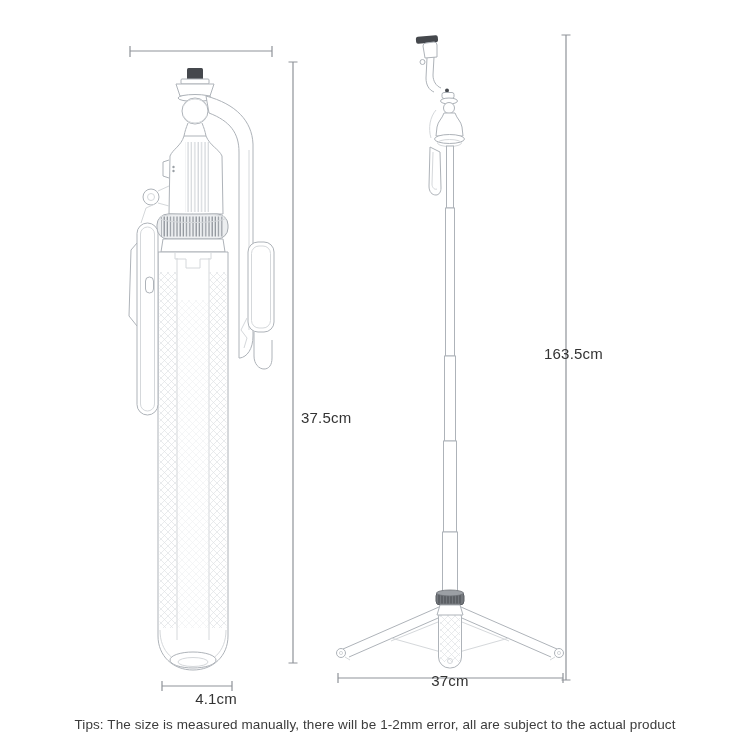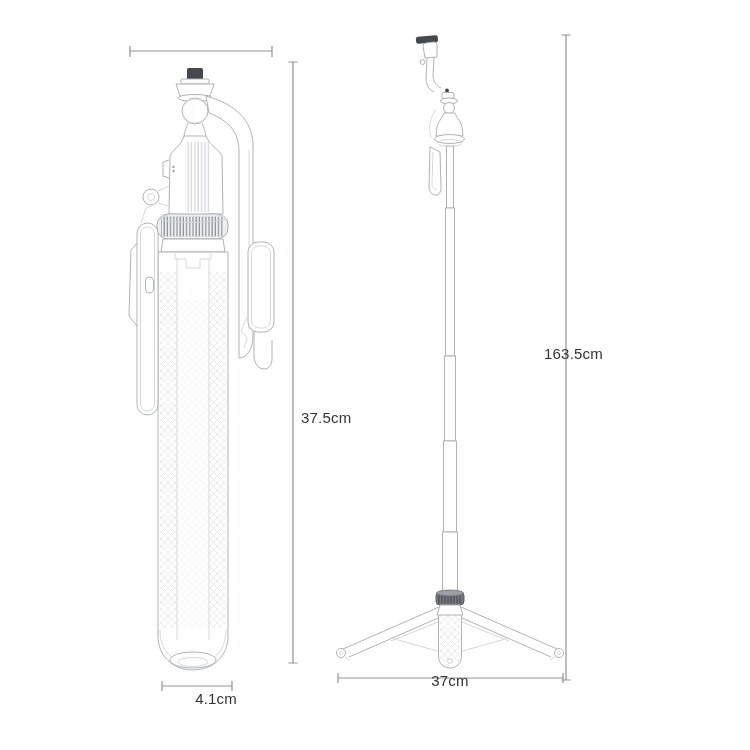--- a/index.html
+++ b/index.html
@@ -191,13 +191,14 @@
 
 
   <div class="dimlabel" style="left:301px;top:366px;margin-top:43px;">37.5cm</div>
 
   <div class="dimlabel center" style="left:157px;top:690px;width:80px;text-align:right;">4.1cm</div>
 
   <div class="dimlabel" style="left:544px;top:345px;">163.5cm</div>
 
   <div class="dimlabel center" style="left:410px;top:672px;width:80px;">37cm</div>
 
+  <div id="tips">Tips: The size is measured manually, there will be 1-2mm error, all are subject to the actual product</div>
 </div>
 
 </body></html>

